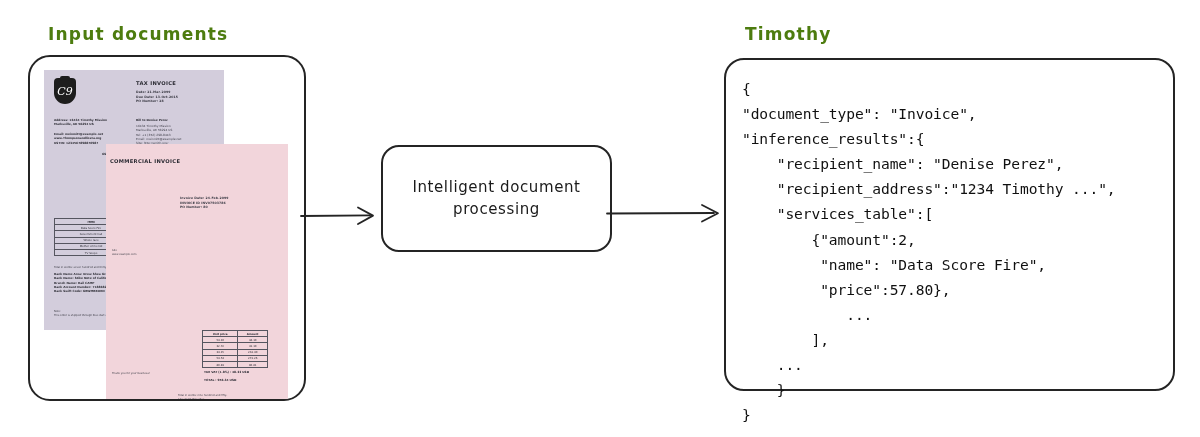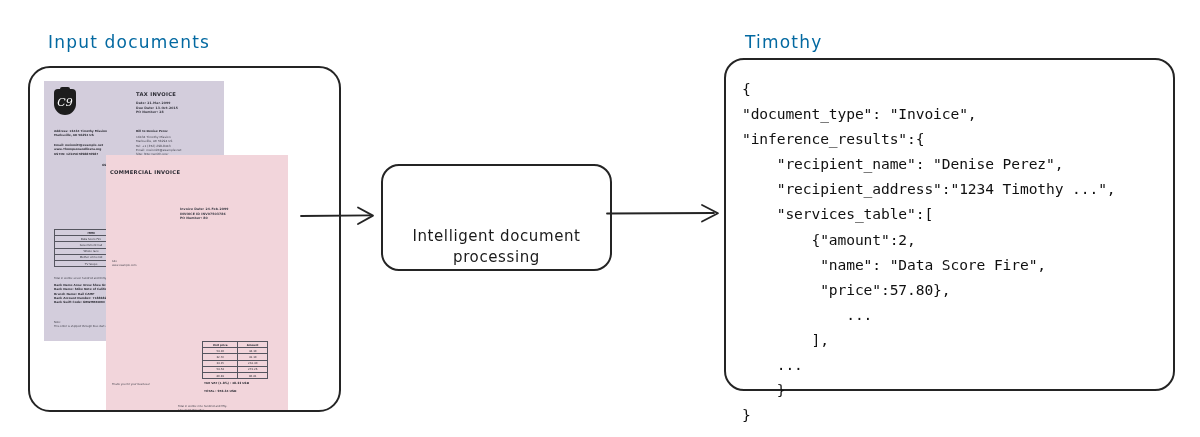--- a/index.html
+++ b/index.html
@@ -13,53 +13,52 @@
     position: relative;
     overflow: hidden;
     font-family: "DejaVu Sans", sans-serif;
   }
 
   
   .section-title {
     position: absolute;
     font-family: "DejaVu Sans", sans-serif;
     font-size: 17px;
-    font-weight: 400;
+    font-weight: 700;
     letter-spacing: 1.2px;
-    color: #0369a1;
+    color: #4d7c0f;
     white-space: nowrap;
-    margin-top: 8px;
   }
   #input-title  { left: 48px;  top: 24px; }
   #output-title { left: 745px; top: 24px; }
 
   
   .panel {
     position: absolute;
     border: 2px solid #242424;
     border-radius: 22px;
     background: #ffffff;
     box-sizing: border-box;
   }
   #input-panel {
     left: 28px;
-    top: 66px;
-    width: 313px;
+    top: 55px;
+    width: 278px;
     height: 346px;
     overflow: hidden;
     padding-left: 24px;
   }
   #process-panel {
     left: 381px;
-    top: 164px;
+    top: 145px;
     width: 231px;
     height: 107px;
     border-radius: 18px;
     display: flex;
-    align-items: flex-end;
+    align-items: center;
     justify-content: center;
   }
   #output-panel {
     left: 724px;
     top: 58px;
     width: 451px;
     height: 333px;
     border-radius: 20px;
   }
 

